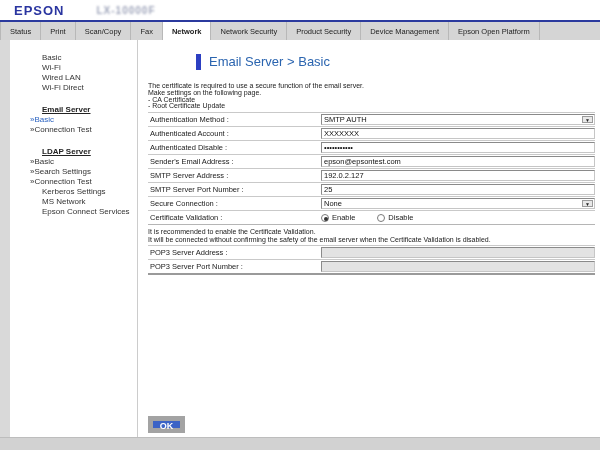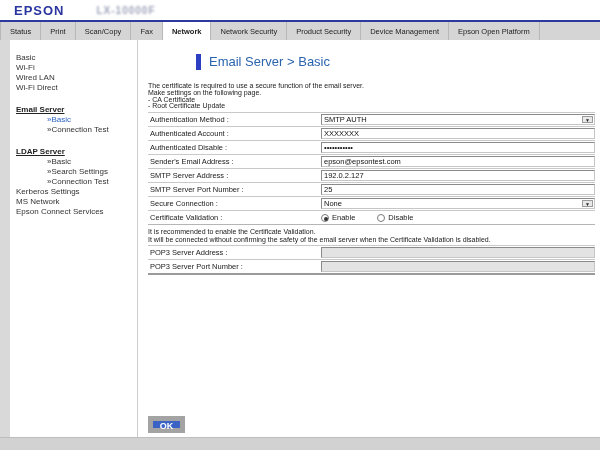--- a/index.html
+++ b/index.html
@@ -16,23 +16,23 @@
   
   .tabbar { height:18px; background:#d5d5d5; display:flex; align-items:stretch; }
   .tab { font-size:7.5px; color:#222; padding:0 9px; display:flex; align-items:center;
          border-right:1px solid #b8b8b8; cursor:default; white-space:nowrap; background:#d5d5d5; }
   .tab:first-child { border-left:1px solid #b8b8b8; }
   .tab.active { background:#ffffff; font-weight:bold; }
 
   
   .content { margin-left:10px; background:#ffffff; height:397px; display:flex; }
   .sidebar { width:128px; border-right:1px solid #cccccc; padding-top:13px; flex-shrink:0; }
-  .side-item { font-size:8px; line-height:10px; color:#333; padding-left:6px; cursor:pointer; white-space:nowrap; }
+  .side-item { font-size:8px; line-height:10px; color:#333; padding-left:32px; cursor:pointer; white-space:nowrap; }
   .side-item.group { font-weight:bold; color:#222; text-decoration:underline; margin-top:12px; }
-  .side-item.sub { padding-left:37px; }
+  .side-item.sub { padding-left:20px; }
   .side-item.sub.active { color:#2b63c1; }
 
   .main { flex:1; padding:13px 5px 0 10px; }
   .title-wrap { display:flex; align-items:center; height:17px;padding-left:48px; }
   .title-bar { width:5px; height:16px; background:#2c3fc2; margin-right:8px; }
   .page-title { font-size:13px; color:#2a64af; }
 
   .desc { margin-top:13px; }
   .desc div { font-size:7px; line-height:6.8px; color:#1a1a1a; white-space:nowrap; }
 

